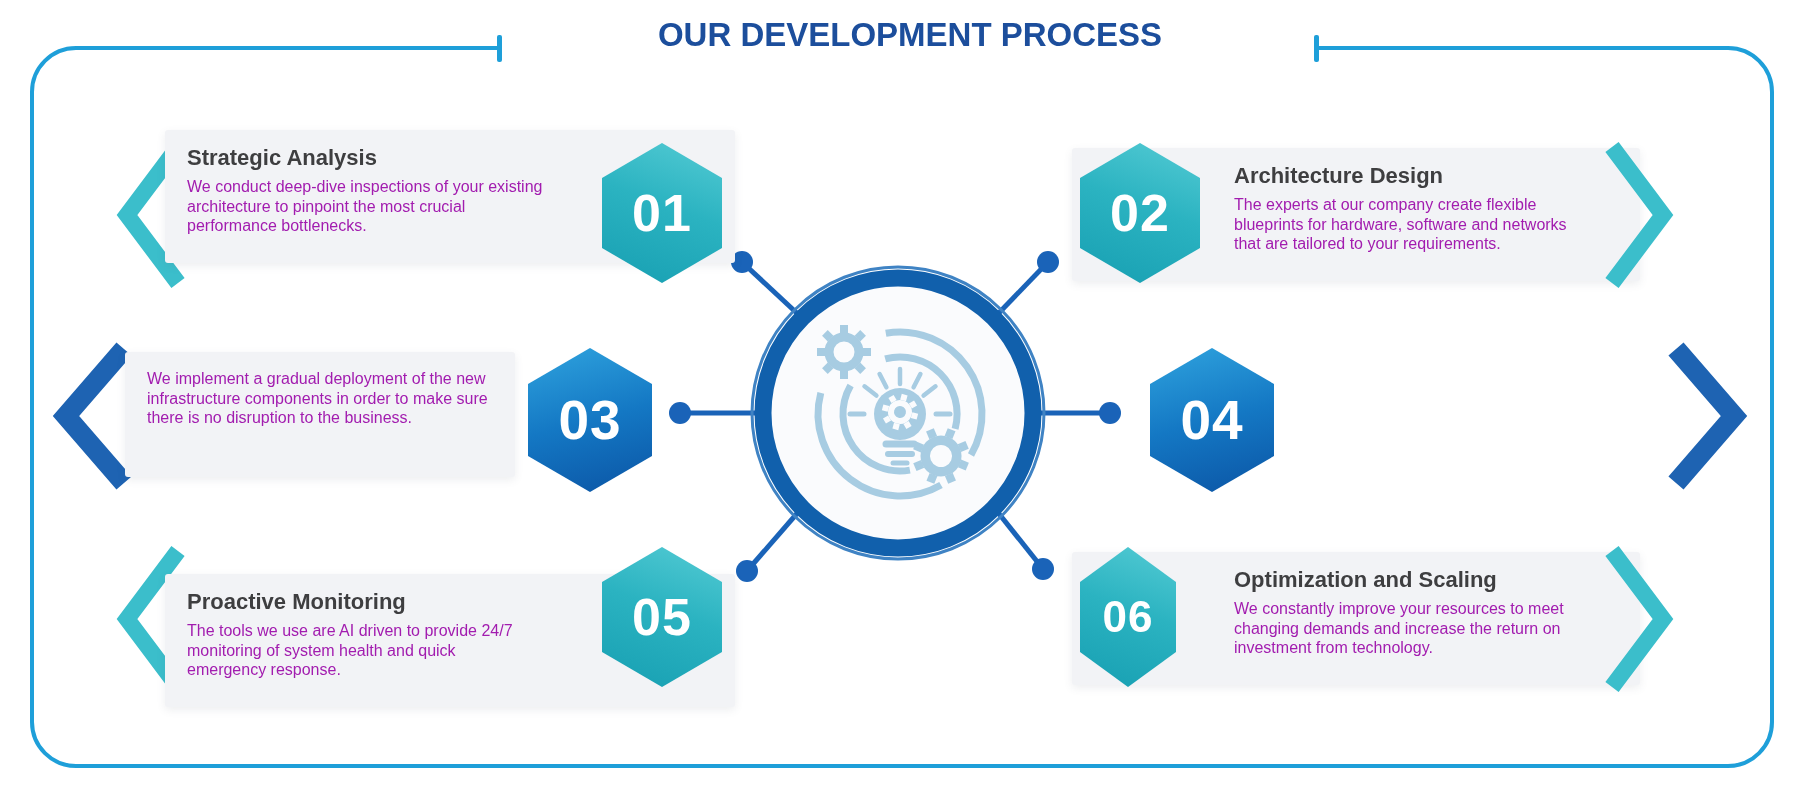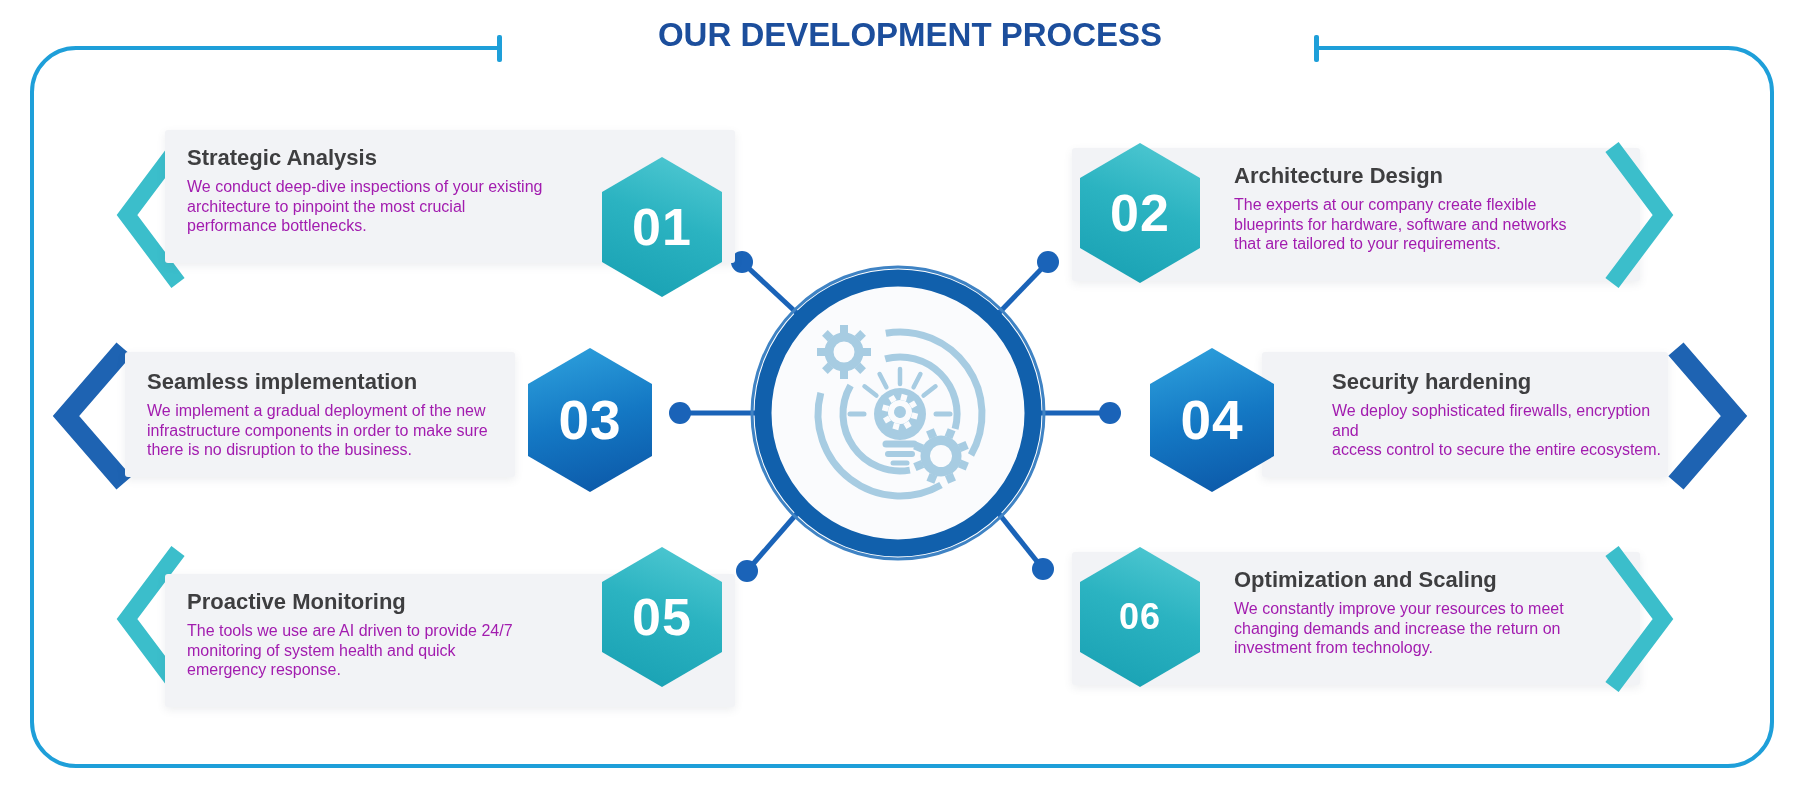--- a/index.html
+++ b/index.html
@@ -25,26 +25,26 @@
   .b2R{left:1262px;top:352px;width:406px;height:125px;padding:17px 0 0 70px;}
   .b3L{left:165px;top:574px;width:570px;height:133px;padding:15px 0 0 22px;}
   .b3R{left:1072px;top:552px;width:568px;height:133px;padding:15px 0 0 162px;}
   
   .hex{position:absolute;display:flex;align-items:center;justify-content:center;
        clip-path:polygon(50% 0,100% 25%,100% 75%,50% 100%,0 75%,0 25%);
        color:#fff;font-weight:700;filter:drop-shadow(3px 5px 5px rgba(30,80,120,.22));}
   .hex span{letter-spacing:1px;}
   .hex-teal{background:linear-gradient(200deg,#54CBD4 0%,#2BB3C1 45%,#179FB2 100%);}
   .hex-blue{background:linear-gradient(165deg,#2FA3DE 0%,#1478C4 50%,#0B55A5 100%);}
-  .hx1{left:602px;top:157px;width:120px;height:140px;font-size:52px;}
+  .hx1{left:602px;top:143px;width:120px;height:140px;font-size:52px;}
   .hx2{left:1080px;top:143px;width:120px;height:140px;font-size:52px;}
   .hx3{left:528px;top:348px;width:124px;height:144px;font-size:55px;text-align:center;}
   .hx4{left:1150px;top:348px;width:124px;height:144px;font-size:55px;}
   .hx5{left:602px;top:547px;width:120px;height:140px;font-size:52px;text-align:center;}
-  .hx6{left:1080px;top:547px;width:120px;height:140px;font-size:36px;}
+  .hx6{left:1080px;top:547px;width:96px;height:140px;font-size:44px;}
   
   .chev{position:absolute;}
   .c1L{left:112px;top:141px;}
   .c1R{left:1600px;top:141px;}
   .c2L{left:50px;top:342px;}
   .c2R{left:1662px;top:342px;}
   .c3L{left:112px;top:545px;}
   .c3R{left:1600px;top:545px;}
   .hub{position:absolute;left:0;top:0;}
 </style>
@@ -170,34 +170,28 @@
     <span>02</span>
   </div>
   <svg class="chev c1R" width="78" height="148" viewBox="0 0 78 148">
     <polyline points="12,6 63,74 12,142" fill="none" stroke="#3BBECB" stroke-width="16.5"></polyline>
   </svg>
 
   <svg class="chev c2L" width="88" height="148" viewBox="0 0 88 148">
     <polyline points="74,7 16,74 74,141" fill="none" stroke="#1E63B2" stroke-width="20"></polyline>
   </svg>
   <div class="banner b2L">
-    <h2 class="step-title">Seamless implementation</h2>
     <p class="step-desc">We implement a gradual deployment of the new
 infrastructure components in order to make sure
 there is no disruption to the business.</p>
   </div>
   <div class="hex hex-blue hx3">
     <span>03</span>
   </div>
 
-  <div class="banner b2R">
-    <h2 class="step-title">Security hardening</h2>
-    <p class="step-desc">We deploy sophisticated firewalls, encryption and
-access control to secure the entire ecosystem.</p>
-  </div>
   <div class="hex hex-blue hx4">
     <span>04</span>
   </div>
   <svg class="chev c2R" width="88" height="148" viewBox="0 0 88 148">
     <polyline points="14,7 72,74 14,141" fill="none" stroke="#1E63B2" stroke-width="20"></polyline>
   </svg>
 
   <svg class="chev c3L" width="78" height="148" viewBox="0 0 78 148">
     <polyline points="66,6 15,74 66,142" fill="none" stroke="#3BBECB" stroke-width="16.5"></polyline>
   </svg>

